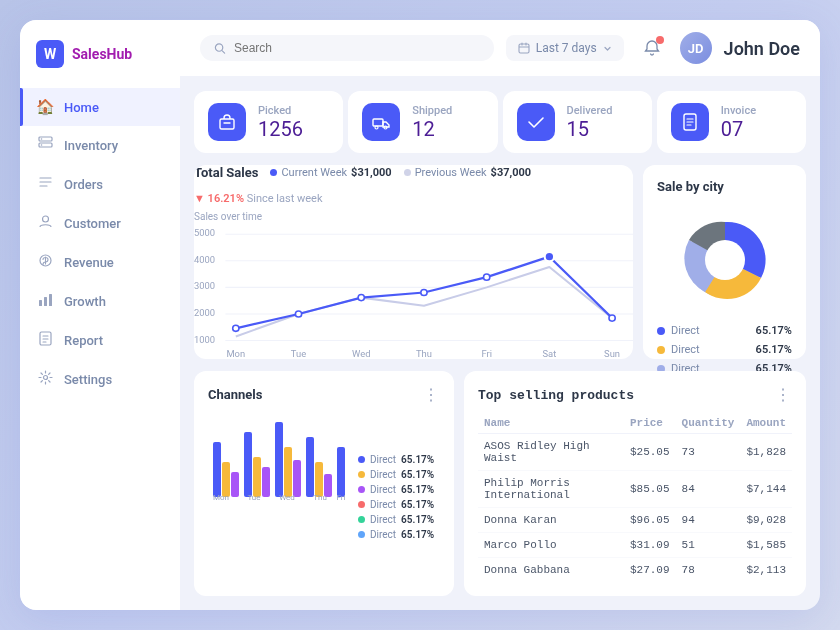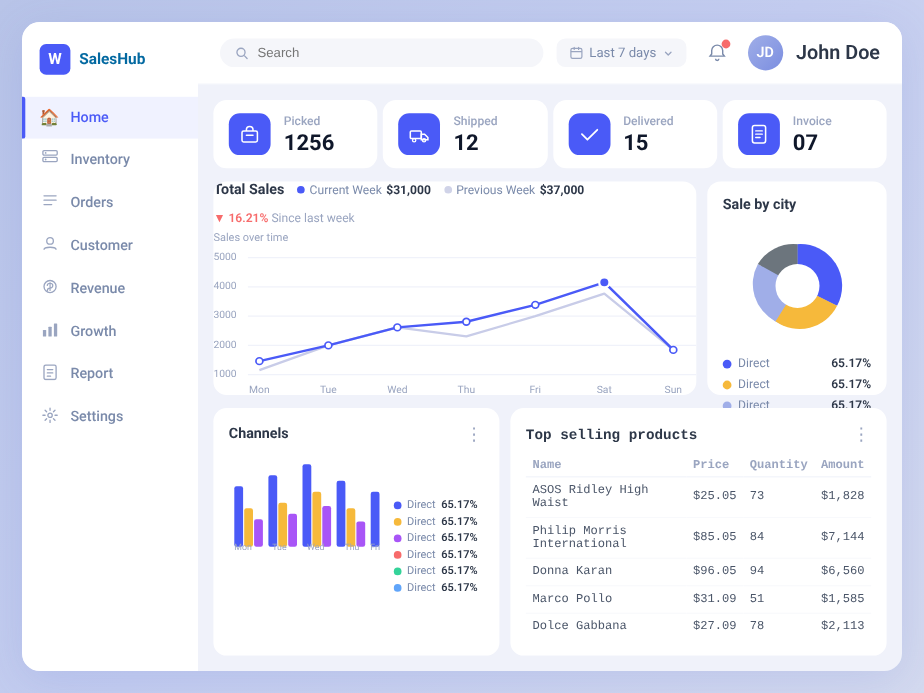--- a/index.html
+++ b/index.html
@@ -46,21 +46,21 @@
       display: flex;
       align-items: center;
       justify-content: center;
       color: #fff;
       font-size: 14px;
       font-weight: bold;
     }
     .logo-text {
       font-size: 14px;
       font-weight: 700;
-      color: #0369a1;
+      color: #a21caf;
     }
     .nav-item {
       display: flex;
       align-items: center;
       gap: 10px;
       padding: 10px 16px;
       cursor: pointer;
       border-radius: 0;
       position: relative;
       font-size: 13px;
@@ -203,22 +203,22 @@
       font-size: 16px;
       flex-shrink: 0;
     }
     .stat-label {
       font-size: 11px;
       color: #9aa5c0;
       font-weight: 500;
     }
     .stat-value {
       font-size: 20px;
-      font-weight: 700;
-      color: #0f172a;
+      font-weight: 400;
+      color: #4c1d95;
       line-height: 1.2;
     }
     
     .charts-row {
       display: flex;
       gap: 10px;
       flex: 1;
       min-height: 0;
     }
     .chart-card {
@@ -755,30 +755,30 @@
               <tr>
                 <td>Philip Morris International</td>
                 <td>$85.05</td>
                 <td>84</td>
                 <td>$7,144</td>
               </tr>
               <tr>
                 <td>Donna Karan</td>
                 <td>$96.05</td>
                 <td>94</td>
-                <td>$6,560</td>
+                <td>$9,028</td>
               </tr>
               <tr>
                 <td>Marco Pollo</td>
                 <td>$31.09</td>
                 <td>51</td>
                 <td>$1,585</td>
               </tr>
               <tr>
-                <td>Dolce Gabbana</td>
+                <td>Donna Gabbana</td>
                 <td>$27.09</td>
                 <td>78</td>
                 <td>$2,113</td>
               </tr>
             </tbody>
           </table>
         </div>
       </div>
     </div>
   </div>

